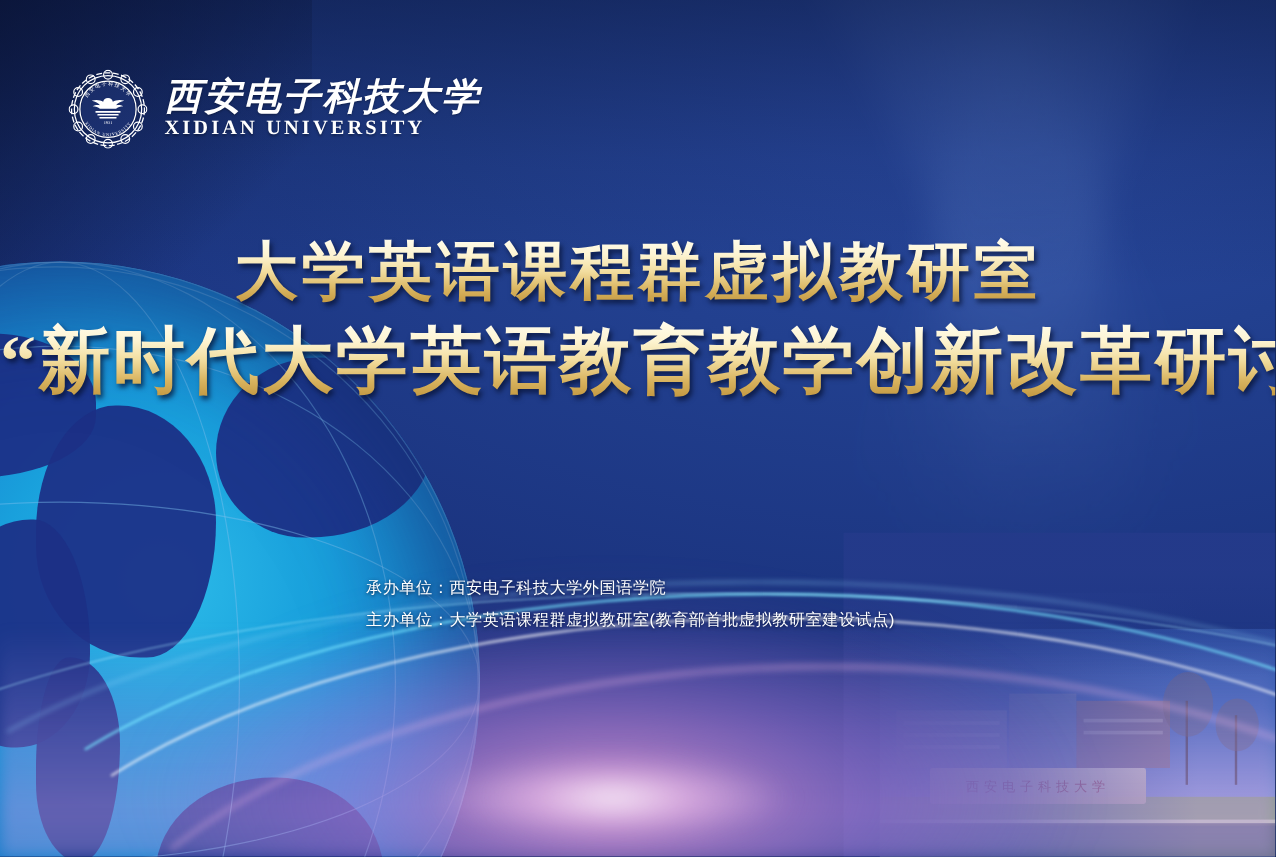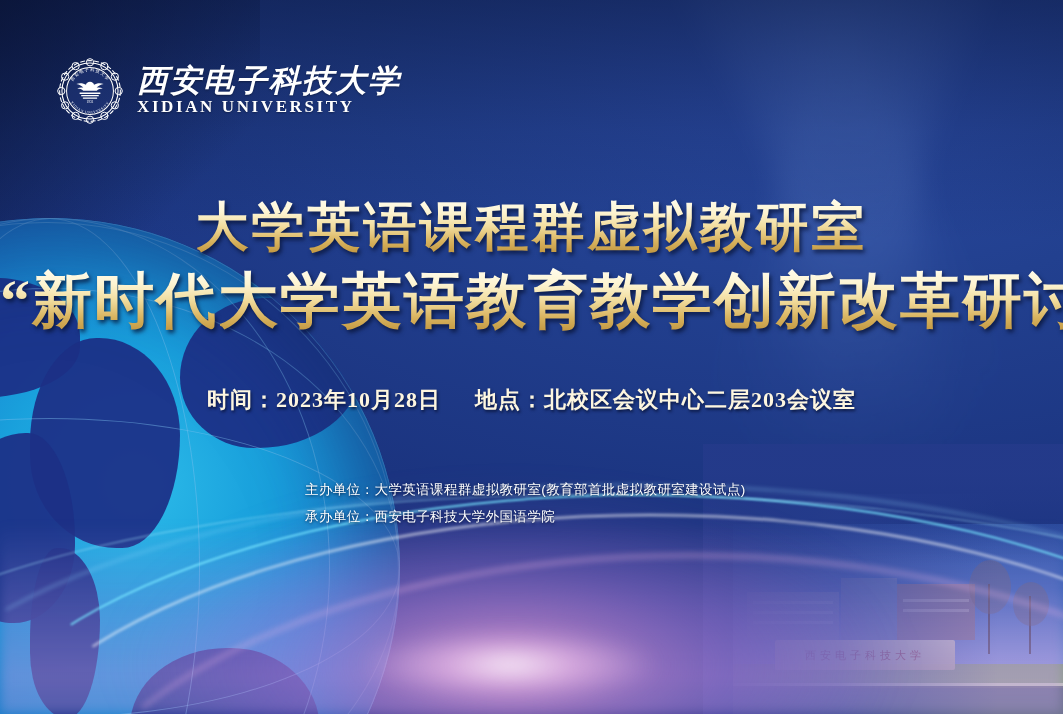--- a/index.html
+++ b/index.html
@@ -295,22 +295,19 @@
       <div class="logo-cn">西安电子科技大学</div>
       <div class="logo-en">XIDIAN UNIVERSITY</div>
     </div>
   </div>
 
   <div class="title-wrap">
     <div class="title title-1">大学英语课程群虚拟教研室</div>
     <div class="title title-2">“新时代大学英语教育教学创新改革研讨会”</div>
   </div>
 
-  <div class="meta">
-    <span>时间：</span><span>2023年10月28日</span><span class="gap"></span><span>地点：</span><span>北校区会议中心二层203会议室</span>
-  </div>
 
   <div class="orgs">
+    <div><span>承办单位：</span><span>西安电子科技大学外国语学院</span></div>
     <div><span>主办单位：</span><span>大学英语课程群虚拟教研室(教育部首批虚拟教研室建设试点)</span></div>
-    <div><span>承办单位：</span><span>西安电子科技大学外国语学院</span></div>
   </div>
 
 </div>
 
 </body></html>

